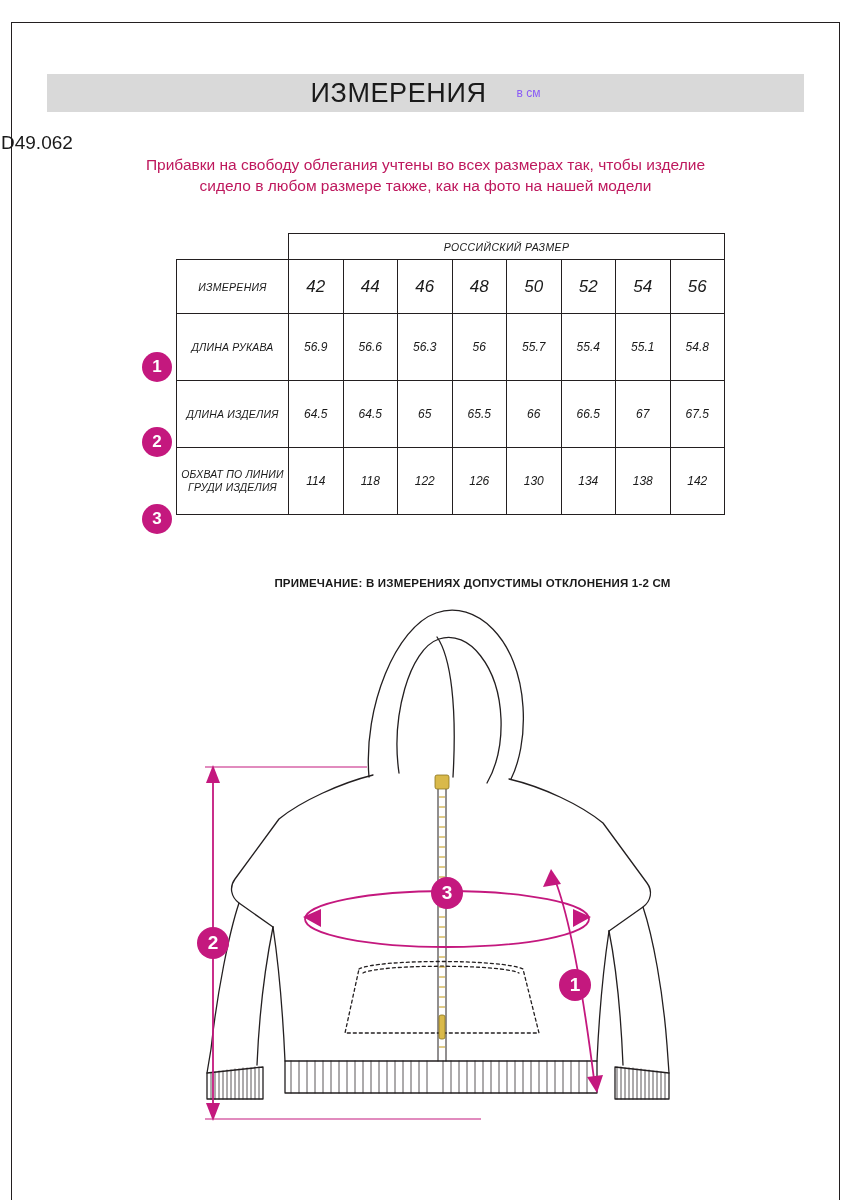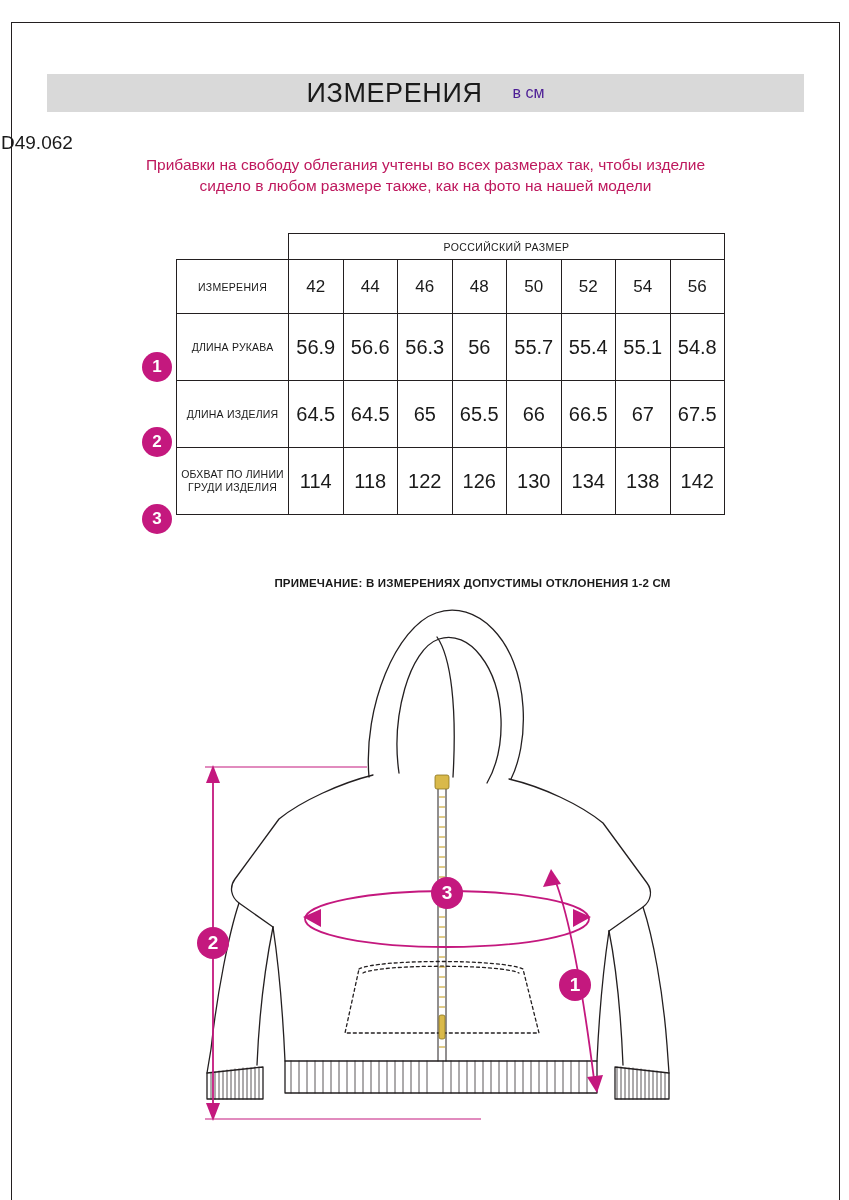--- a/index.html
+++ b/index.html
@@ -57,22 +57,22 @@
     letter-spacing: 0.6px;
     color: #1a1a1a;
   }
   .header-text .h2 {
     font-size: 27px;
     font-weight: bold;
     letter-spacing: 0.6px;
     color: #1a1a1a;
   }
   .header-text .h3 {
-    font-size: 16px;
-    color: #4c1d95;
+    font-size: 12px;
+    color: #8b5cf6;
     padding-left: 4px;
   }
 
   .code {
     position: absolute;
     left: 0;
     top: 120px;
     width: 849px;
     text-align: left;
     font-size: 19px;
@@ -88,20 +88,21 @@
     line-height: 21px;
     color: #be185d;
   }
 
   
   .table-wrap {
     position: absolute;
     left: 175px;
     top: 221px;
     width: 548px;
+    font-style: italic;
   }
   table.sizes {
     border-collapse: collapse;
     width: 548px;
     table-layout: fixed;
   }
   table.sizes td, table.sizes th {
     border: 1px solid #231f20;
     text-align: center;
     vertical-align: middle;
@@ -123,21 +124,21 @@
     font-weight: bold;
   }
   .row-data td { height: 66px; }
   .row-data .label {
     font-size: 10.5px;
     line-height: 13px;
     letter-spacing: 0.2px;
     padding: 0 4px;
   }
   .row-data .val {
-    font-size: 20px;
+    font-size: 12px;
   }
   .note {
     position: absolute;
     left: 0;
     top: 565px;
     width: 849px;
     text-align: center;
     font-size: 11.5px;
     font-weight: bold;
     letter-spacing: 0.2px;

